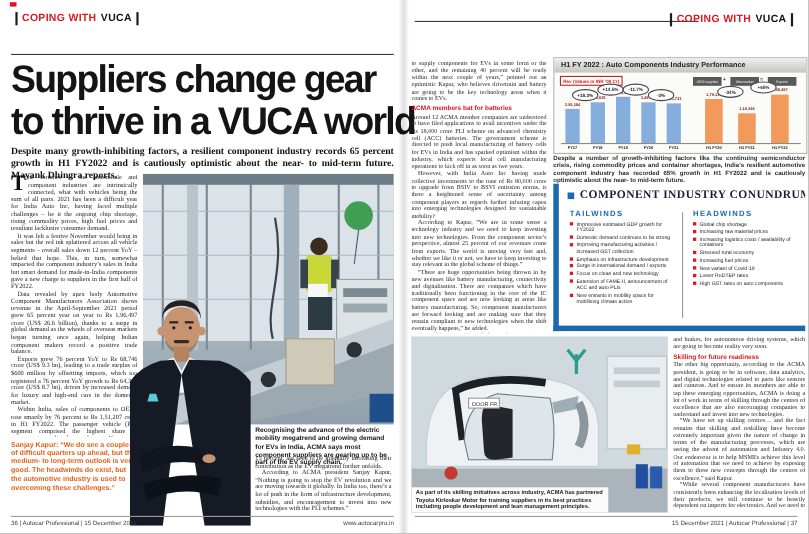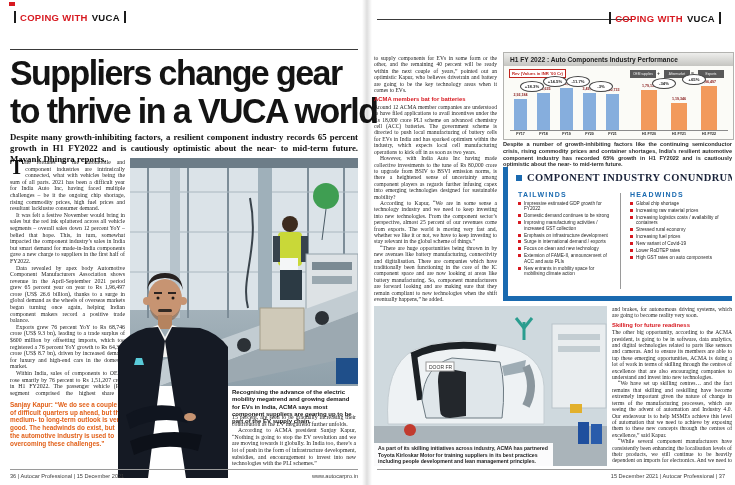--- a/index.html
+++ b/index.html
@@ -1,21 +1,21 @@
 <!DOCTYPE html>
 <html><head>
 <meta charset="utf-8">
 <style>
   html,body{margin:0;padding:0;background:#9a9a9a;}
   .spread{position:relative;width:735px;height:485px;background:#ffffff;margin:0 auto;overflow:hidden;
           font-family:"Liberation Serif",serif;outline:1px solid #c2c2c2;}
   .abs{position:absolute;}
   .spine{background:linear-gradient(90deg,rgba(0,0,0,0),rgba(0,0,0,.13),rgba(0,0,0,0));}
   .tag{font-family:"Liberation Sans",sans-serif;font-weight:bold;font-size:9.5px;letter-spacing:.3px;
-       display:flex;align-items:center;gap:4px;white-space:nowrap;}
+       display:flex;align-items:flex-start;gap:4px;white-space:nowrap;}
   .tag .bar{width:2px;height:12px;background:#1c1c1c;}
   .tag .red{color:#d71920;} .tag .blk{color:#111;}
   .hrule{background:#3a3a3a;height:1px;}
   .thinrule{background:#9a9a9a;height:1px;}
   .headline{font-family:"Liberation Sans",sans-serif;font-weight:bold;font-size:35px;line-height:38px;
             color:#141414;letter-spacing:-1.6px;transform:scaleX(.97);transform-origin:left top;white-space:nowrap;}
   .standfirst{font-weight:bold;font-size:8.8px;line-height:10.8px;color:#101010;text-align:justify;}
   .bodycol{font-size:5.8px;line-height:6.6px;text-align:justify;color:#1d1d1d;overflow:hidden;}
   .bodycol.small{font-size:5.6px;line-height:6.4px;}
   .bodyp{margin:0;} .bodyp+.bodyp{text-indent:6px;}

